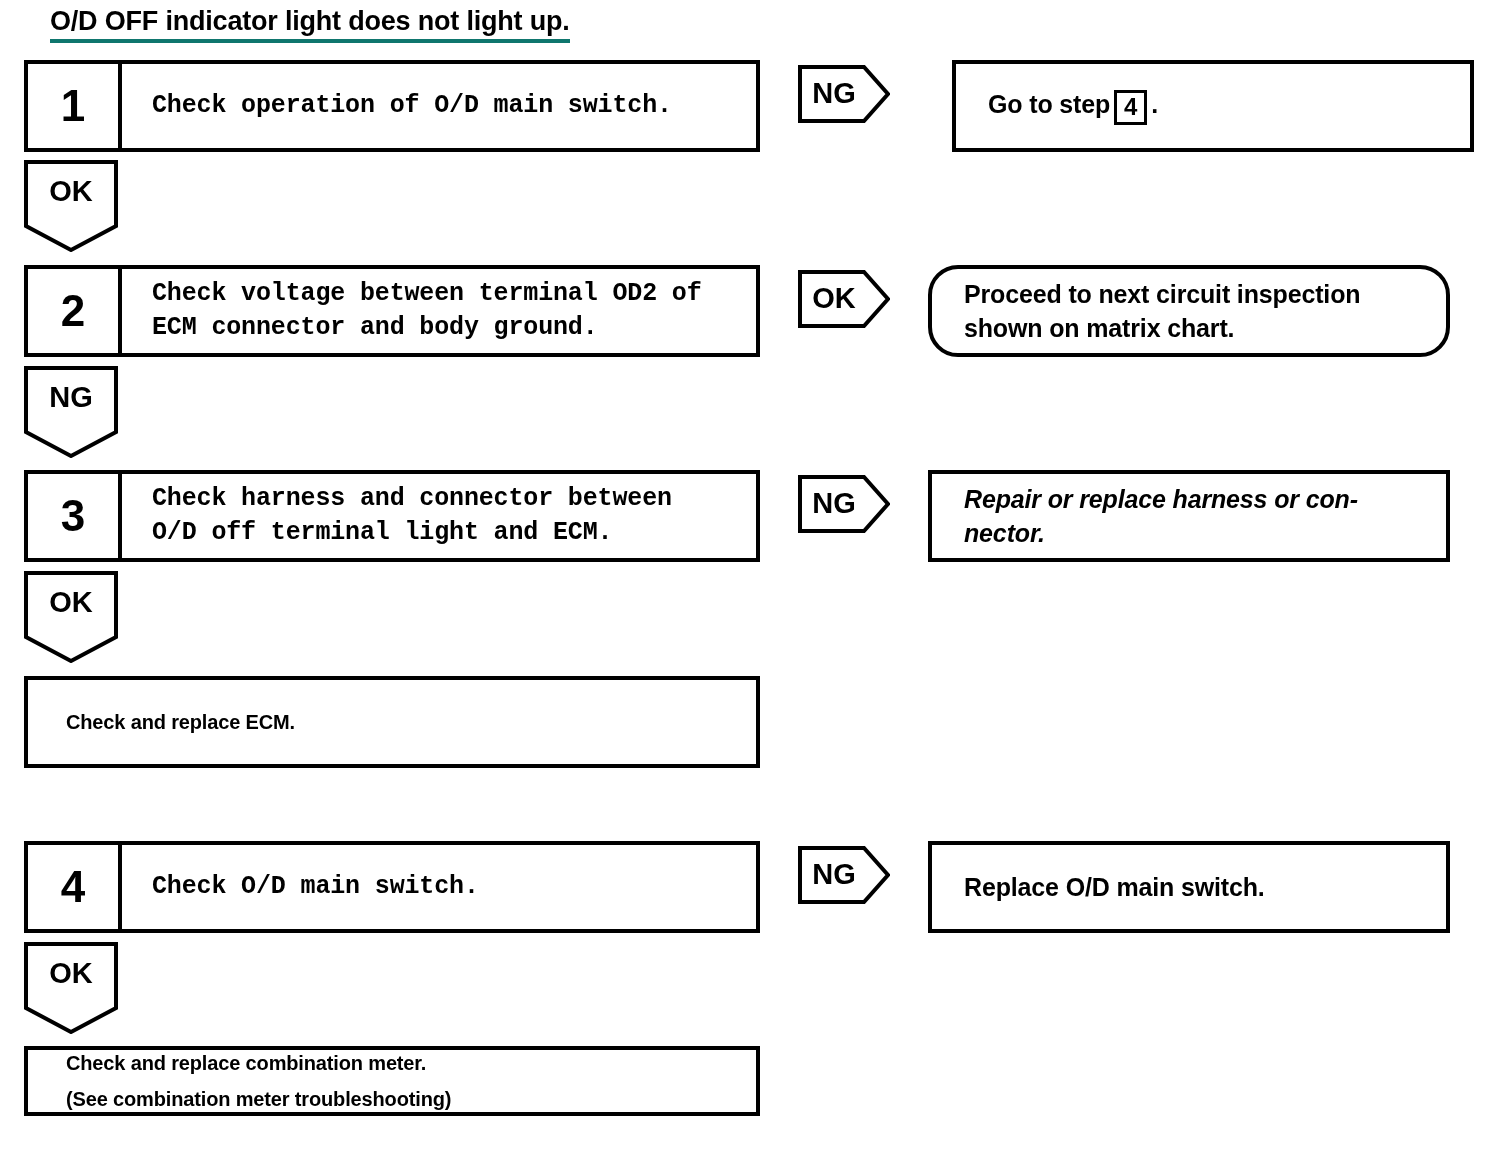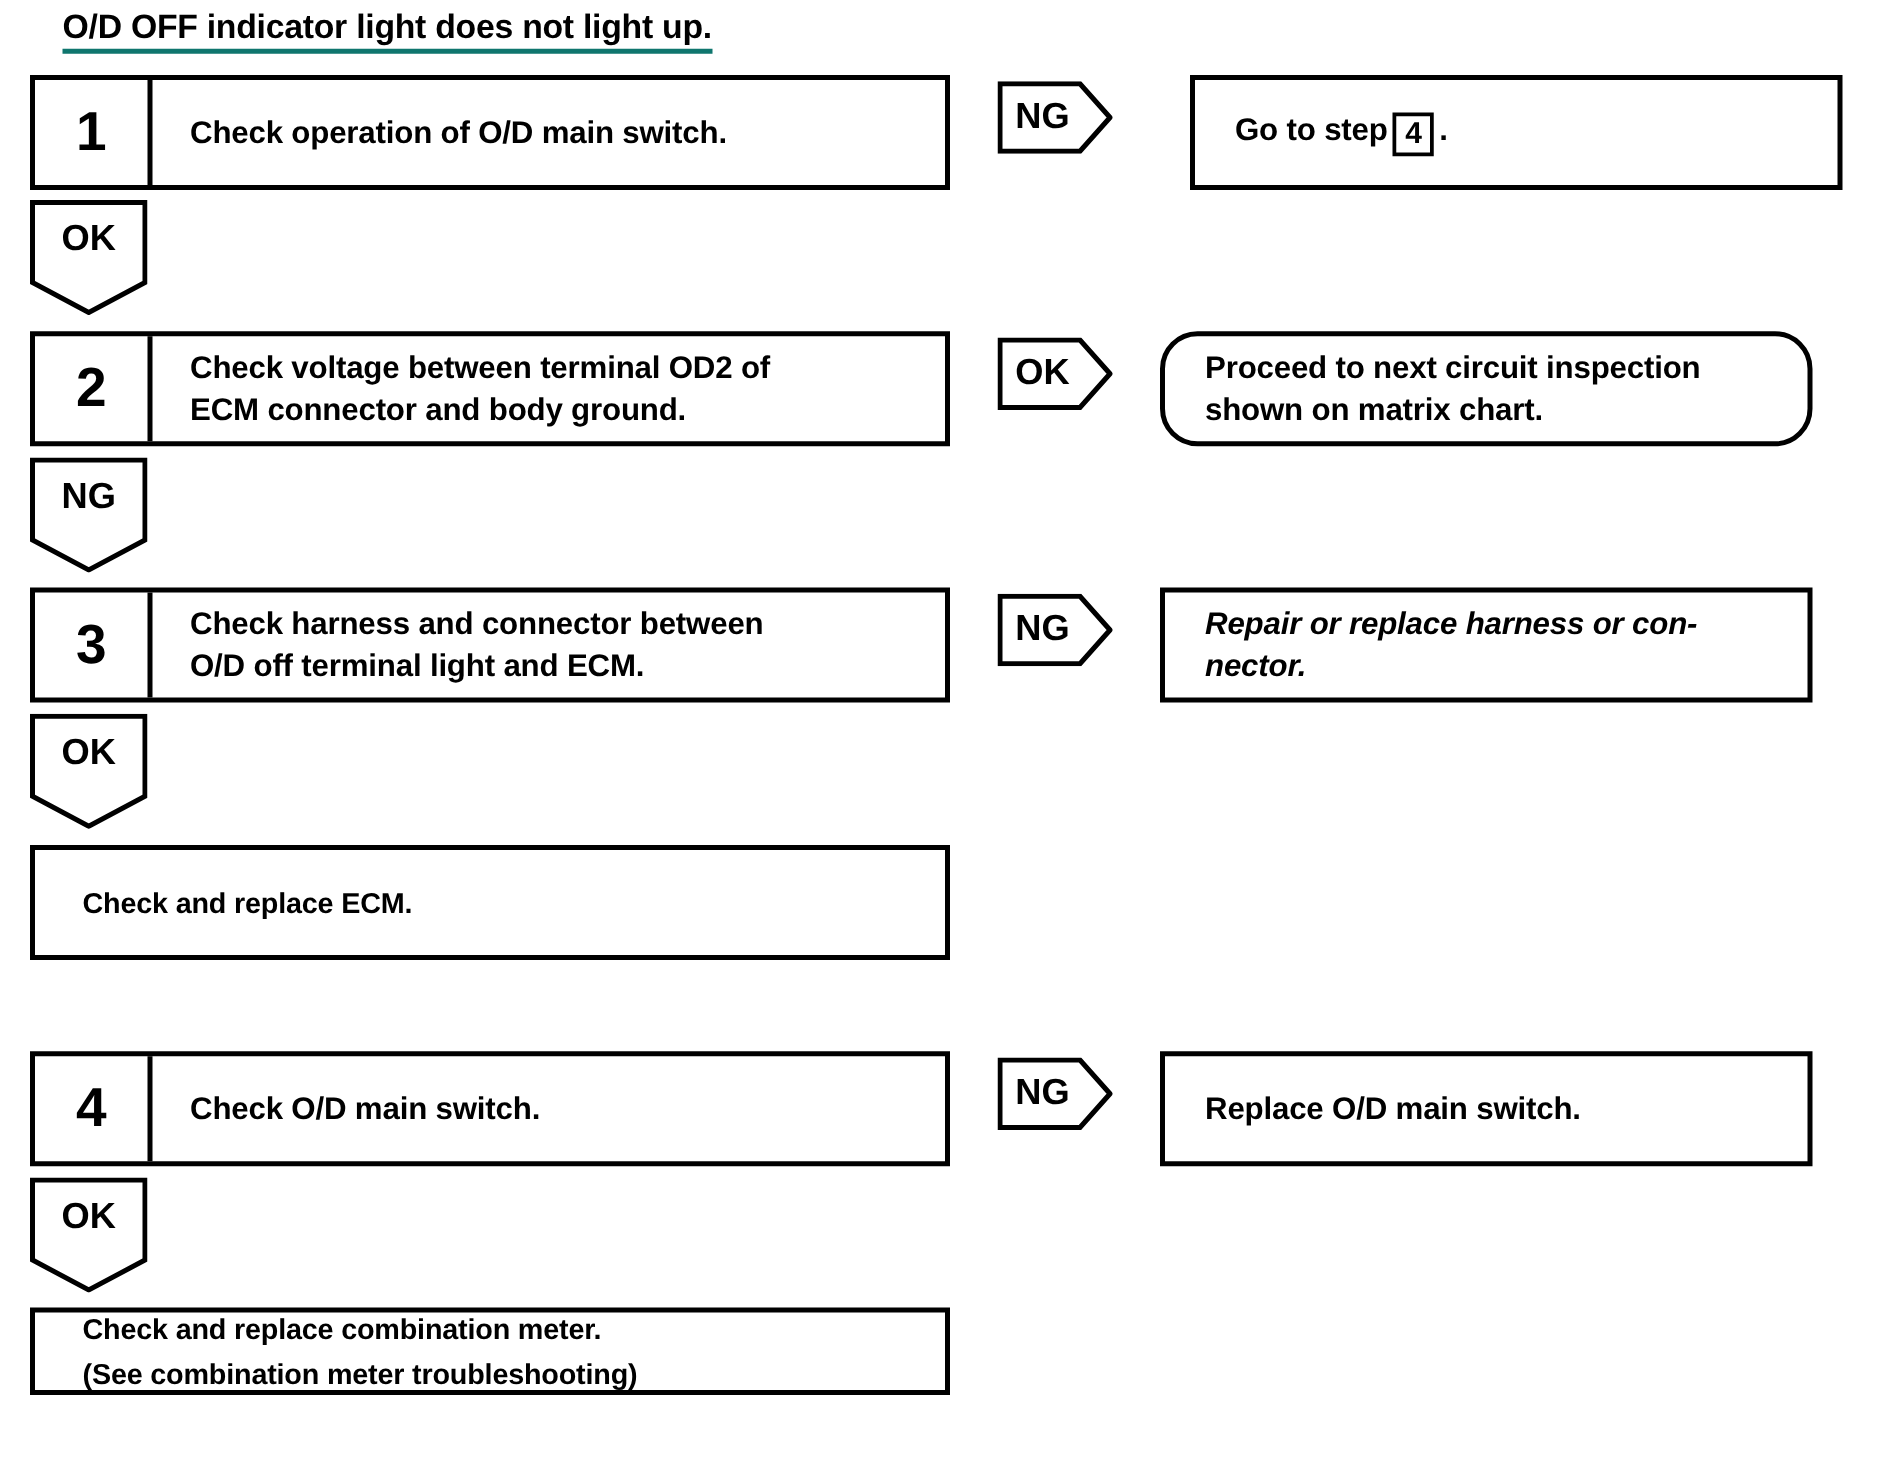--- a/index.html
+++ b/index.html
@@ -63,37 +63,38 @@
   .step-text {
     flex: 1 1 auto;
     display: flex;
     align-items: center;
     padding-left: 30px;
     padding-right: 27px;
     font-size: 25px;
     font-weight: bold;
     line-height: 34px;
     letter-spacing: -0.15px;
+    font-family: Liberation Mono, monospace;
   }
 
   
   .plain-box {
     position: absolute;
     left: 24px;
     width: 736px;
     border: 4px solid #000;
     box-sizing: border-box;
     background: #fff;
     display: flex;
     align-items: center;
   }
   .plain-box .plain-text {
     padding-left: 38px;
     padding-right: 12px;
-    font-size: 23px;
+    font-size: 20px;
     font-weight: bold;
     line-height: 36px;
     letter-spacing: -0.15px;
   }
 
   
   .conn {
     position: absolute;
     left: 24px;
     width: 94px;

